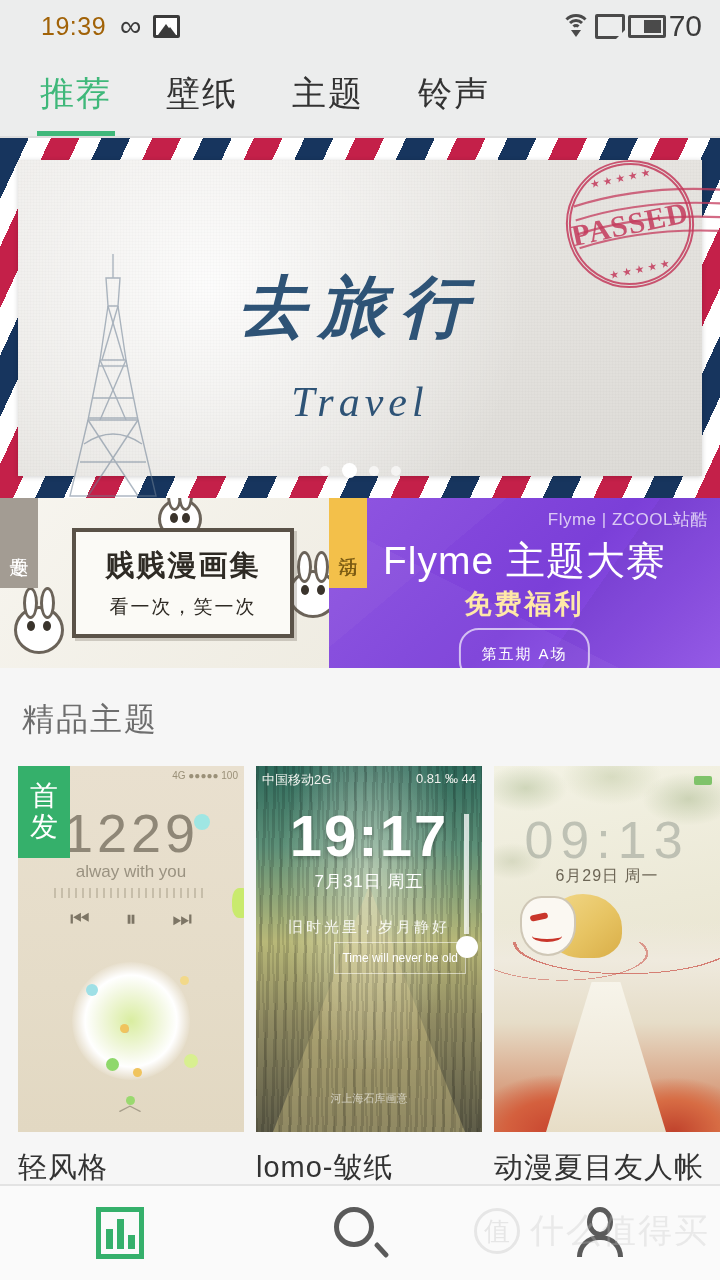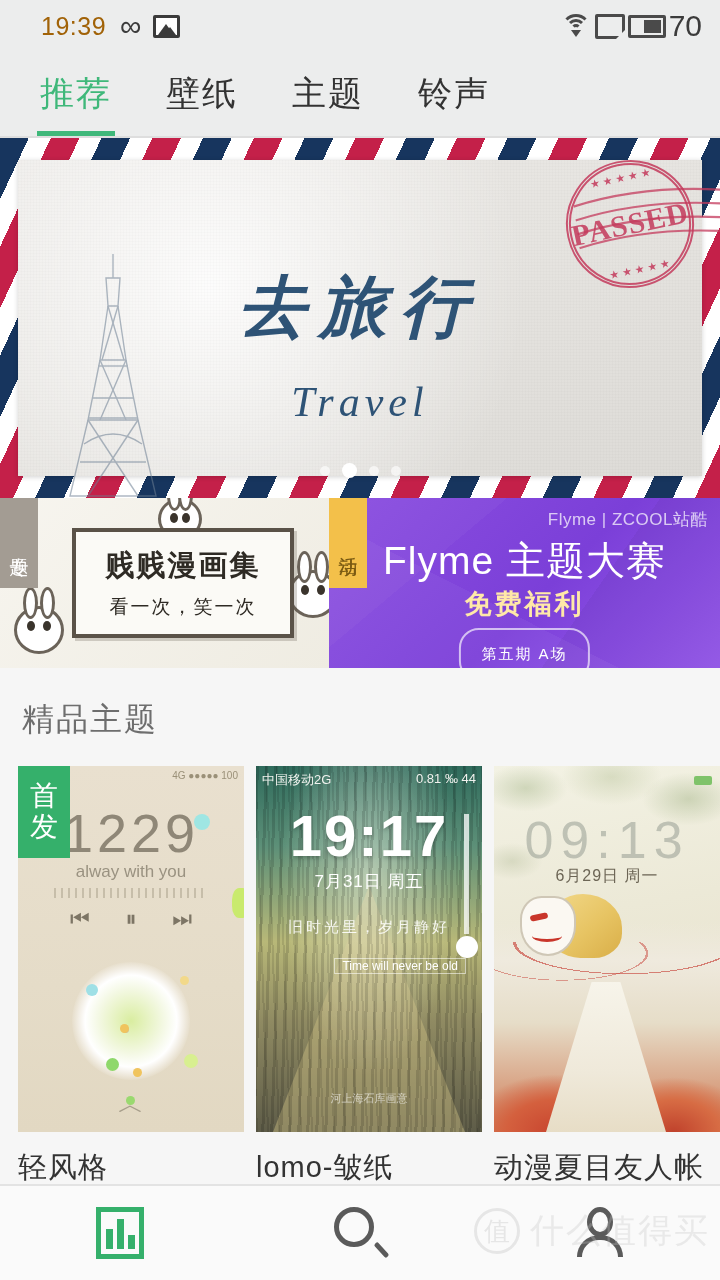--- a/index.html
+++ b/index.html
@@ -266,22 +266,22 @@
   }
   .t2-sb{ position:absolute;top:5px;left:6px;right:6px;display:flex;justify-content:space-between;
           font-size:13px;color:#f0f2ee;z-index:3;}
   .t2-time{ position:absolute;left:0;right:0;top:36px;text-align:center;font-size:58px;
             color:#fff;font-weight:bold;letter-spacing:2px;z-index:3;
             text-shadow:0 2px 4px rgba(0,0,0,.25);}
   .t2-date{ position:absolute;left:0;right:0;top:104px;text-align:center;font-size:17px;
             color:#fff;z-index:3;letter-spacing:1px;}
   .t2-quote{ position:absolute;left:0;right:0;top:152px;text-align:center;font-size:15px;
              color:rgba(255,255,255,.88);z-index:3;letter-spacing:3px;}
-  .t2-en{ position:absolute;right:16px;top:192px;font-size:12px;color:#fff;z-index:3;
-          border:1px solid rgba(255,255,255,.55);padding:0 7px;}
+  .t2-en{ position:absolute;right:16px;top:176px;font-size:12px;color:#fff;z-index:3;
+          border:1px solid rgba(255,255,255,.55);padding:8px 7px;}
   .t2-knob{ position:absolute;right:4px;top:170px;width:22px;height:22px;border-radius:50%;
             background:#fff;z-index:4;}
   .t2-bar{ position:absolute;right:13px;top:48px;width:5px;height:120px;
            background:rgba(255,255,255,.75);z-index:3;}
   .t2-foot{ position:absolute;left:0;right:0;bottom:26px;text-align:center;font-size:11px;
             color:rgba(255,255,255,.6);z-index:3;}
 
   
   .t3{ background:linear-gradient(170deg,#f3f2e4 0%,#ece9d7 40%,#e5ddc6 100%); }
   .t3-leaves{

